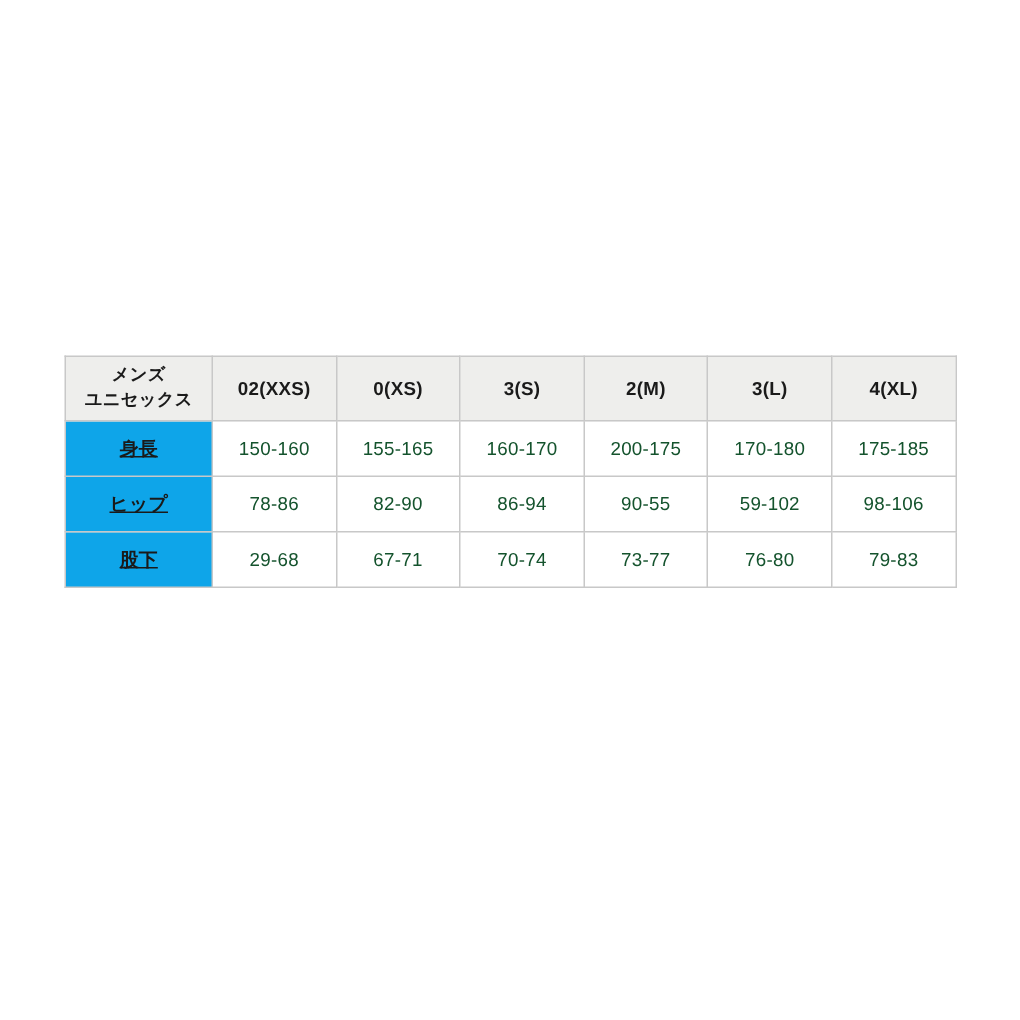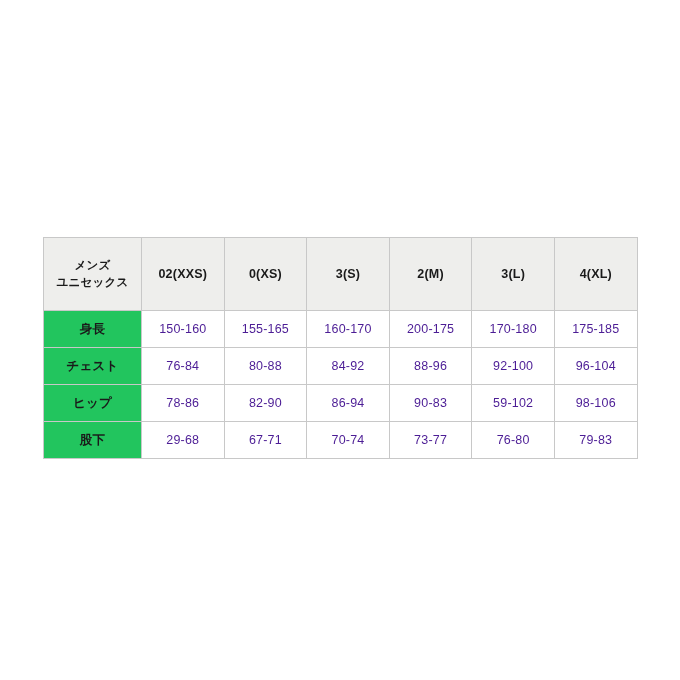--- a/index.html
+++ b/index.html
@@ -45,32 +45,33 @@
     height: 36px;
   }
   thead th {
     background: #eeeeec;
     font-weight: bold;
     font-size: 12px;
   }
   thead th.corner {
     line-height: 1.45;
     font-size: 11.5px;
-    padding: 18px 0;
+    padding: 3px 0;
   }
   tbody th.row-label {
-    background: #22c55e;
+    background: #0ea5e9;
     font-weight: bold;
     font-size: 12.5px;
+    text-decoration: underline;
   }
   tbody td.value {
     background: #ffffff;
     font-weight: normal;
     font-size: 12.5px;
-    color: #4c1d95;
+    color: #14532d;
   }
   .corner-line { display: block; }
 </style>
 </head>
 <body>
 
 <div id="page">
   <div id="table-wrap">
     <table class="size-table">
       <colgroup>
@@ -100,34 +101,25 @@
         <tr>
           <th class="row-label">身長</th>
           <td class="value">150-160</td>
           <td class="value">155-165</td>
           <td class="value">160-170</td>
           <td class="value">200-175</td>
           <td class="value">170-180</td>
           <td class="value">175-185</td>
         </tr>
         <tr>
-          <th class="row-label">チェスト</th>
-          <td class="value">76-84</td>
-          <td class="value">80-88</td>
-          <td class="value">84-92</td>
-          <td class="value">88-96</td>
-          <td class="value">92-100</td>
-          <td class="value">96-104</td>
-        </tr>
-        <tr>
           <th class="row-label">ヒップ</th>
           <td class="value">78-86</td>
           <td class="value">82-90</td>
           <td class="value">86-94</td>
-          <td class="value">90-83</td>
+          <td class="value">90-55</td>
           <td class="value">59-102</td>
           <td class="value">98-106</td>
         </tr>
         <tr>
           <th class="row-label">股下</th>
           <td class="value">29-68</td>
           <td class="value">67-71</td>
           <td class="value">70-74</td>
           <td class="value">73-77</td>
           <td class="value">76-80</td>

